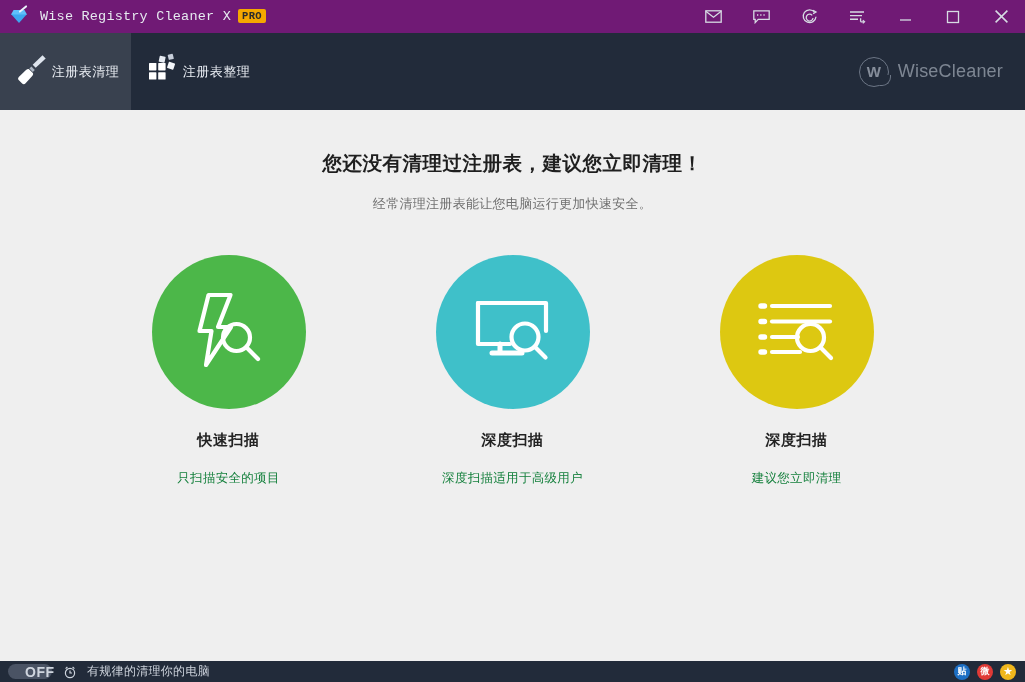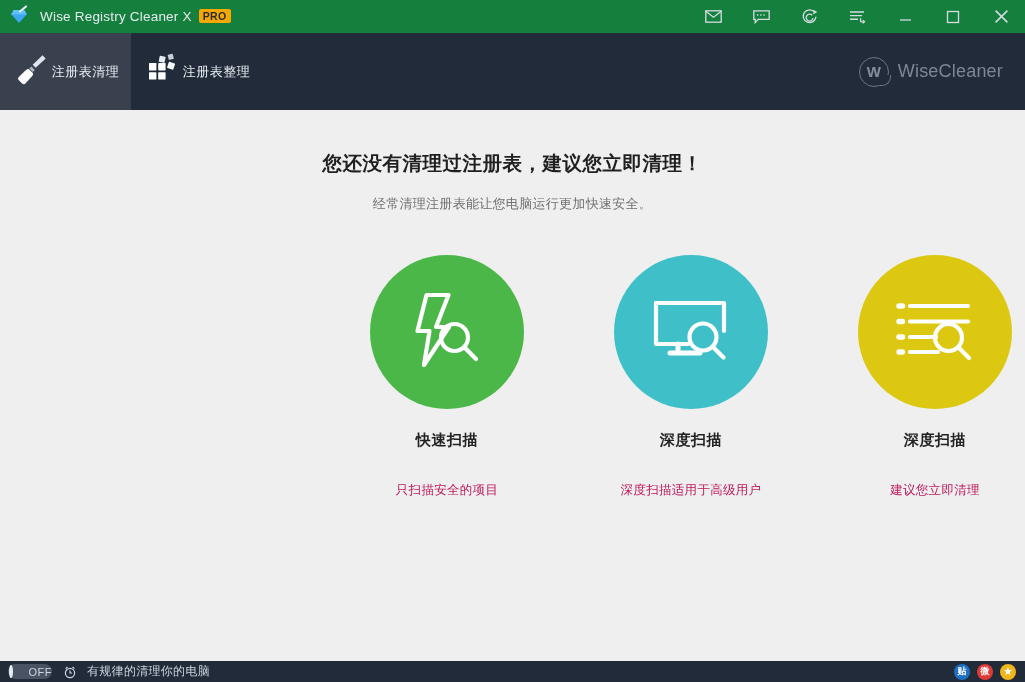--- a/index.html
+++ b/index.html
@@ -38,24 +38,25 @@
     transform-origin: left top;
     white-space: nowrap;
   }
   .wm.dark { color: rgba(255,255,255,0.045); }
 
   
   .titlebar {
     position: relative;
     z-index: 20;
     height: 33px;
-    background: #15803d;
+    background: #701a75;
     display: flex;
     align-items: center;
     padding-left: 9px;
+    font-family: Liberation Mono, monospace;
   }
   .app-icon {
     width: 20px; height: 20px;
     position: relative;
     flex: 0 0 auto;
   }
   .app-icon .gem {
     position: absolute;
     left: 2px; top: 7px;
     width: 0; height: 0;
@@ -193,22 +194,22 @@
     text-align: center;
     font-size: 13px;
     color: #6f6f6f;
     margin-top: 18px;
     letter-spacing: .3px;
   }
 
   .actions {
     margin-top: 42px;
     display: flex;
-    justify-content: flex-end;
-    gap: 64px;
+    justify-content: center;
+    gap: 104px;
   }
   .action {
     width: 180px;
     display: flex;
     flex-direction: column;
     align-items: center;
     cursor: pointer;
   }
   .action-circle {
     width: 154px; height: 154px;
@@ -218,23 +219,23 @@
     justify-content: center;
   }
   .action-title {
     margin-top: 22px;
     font-size: 15px;
     font-weight: 700;
     color: #232323;
     letter-spacing: .6px;
   }
   .action-desc {
-    margin-top: 32px;
+    margin-top: 20px;
     font-size: 12.5px;
-    color: #be185d;
+    color: #15803d;
     letter-spacing: .3px;
   }
 
   
   .statusbar {
     position: relative;
     z-index: 20;
     height: 21px;
     background: #222b3a;
     display: flex;
@@ -249,22 +250,22 @@
     cursor: pointer;
     position: relative;
   }
   .toggle .knob {
     width: 13px; height: 13px;
     border-radius: 50%;
     background: #e7eaef;
     margin-left: 1px;
   }
   .toggle .tg-label {
-    font-size: 11px;
-    font-weight: 400;
+    font-size: 14px;
+    font-weight: 700;
     color: #cfd5de;
     margin-left: 16px;
     letter-spacing: .5px;
   }
   .clock-ico { margin-left: 11px; display: flex; align-items: center; color: #cfd5de; }
   .status-text {
     margin-left: 10px;
     font-size: 12px;
     color: #cdd3dc;
     letter-spacing: .3px;

